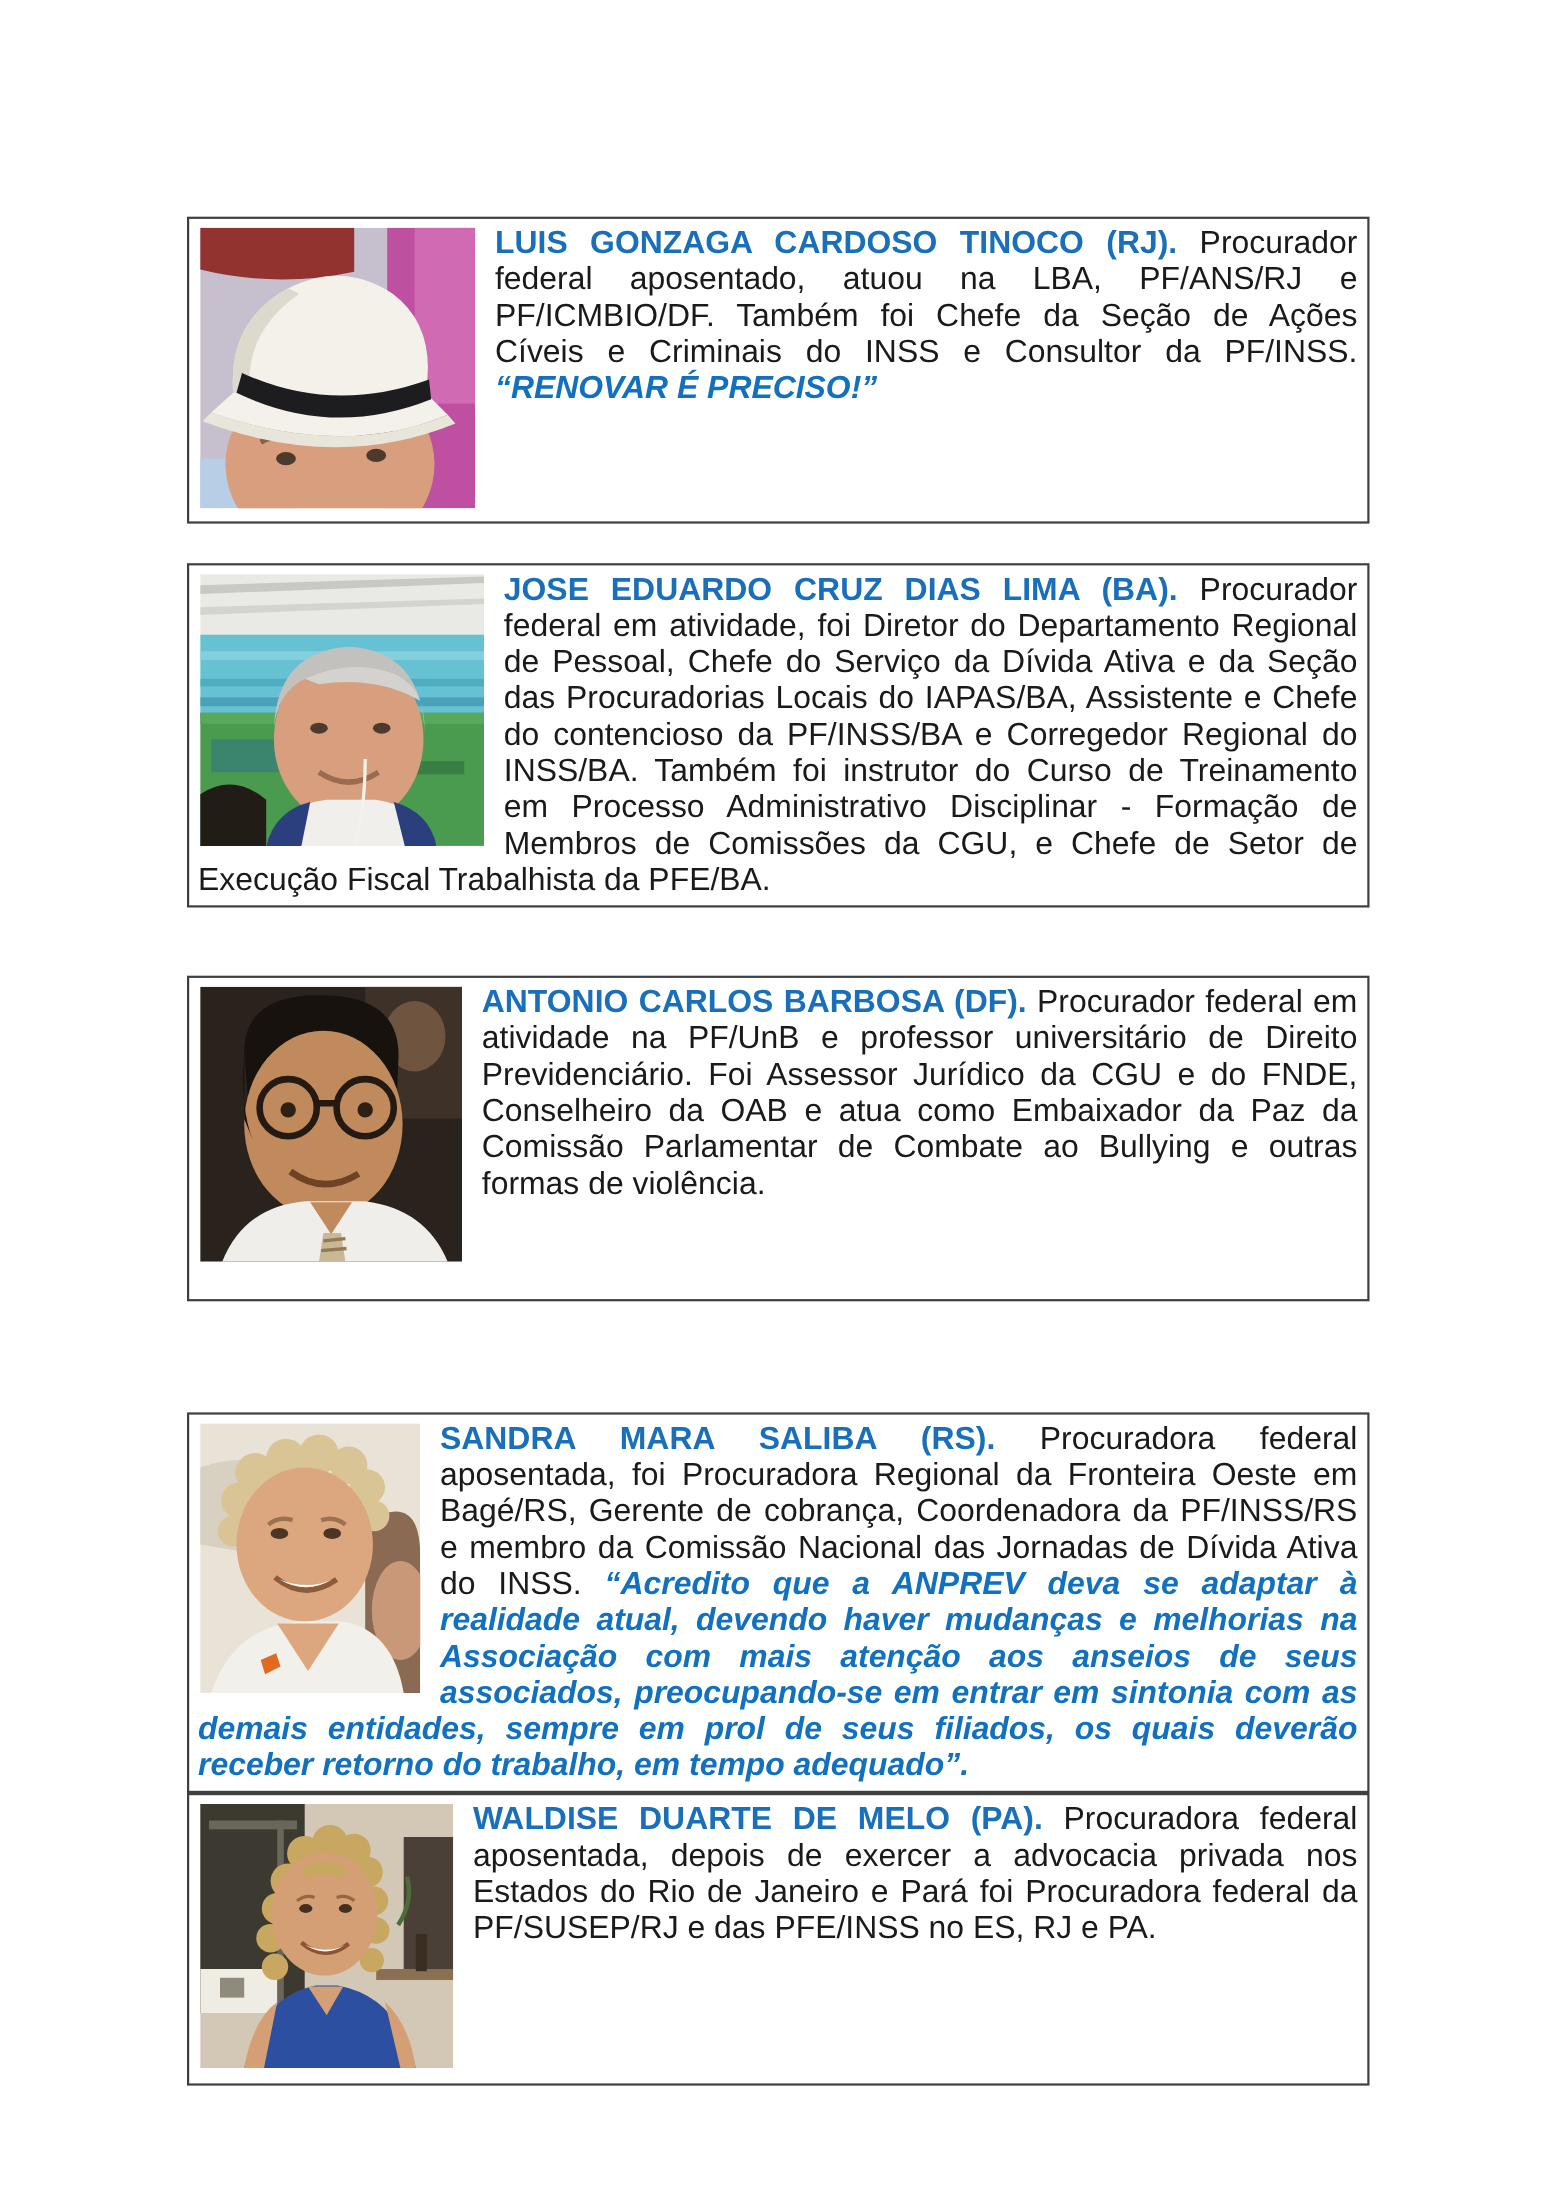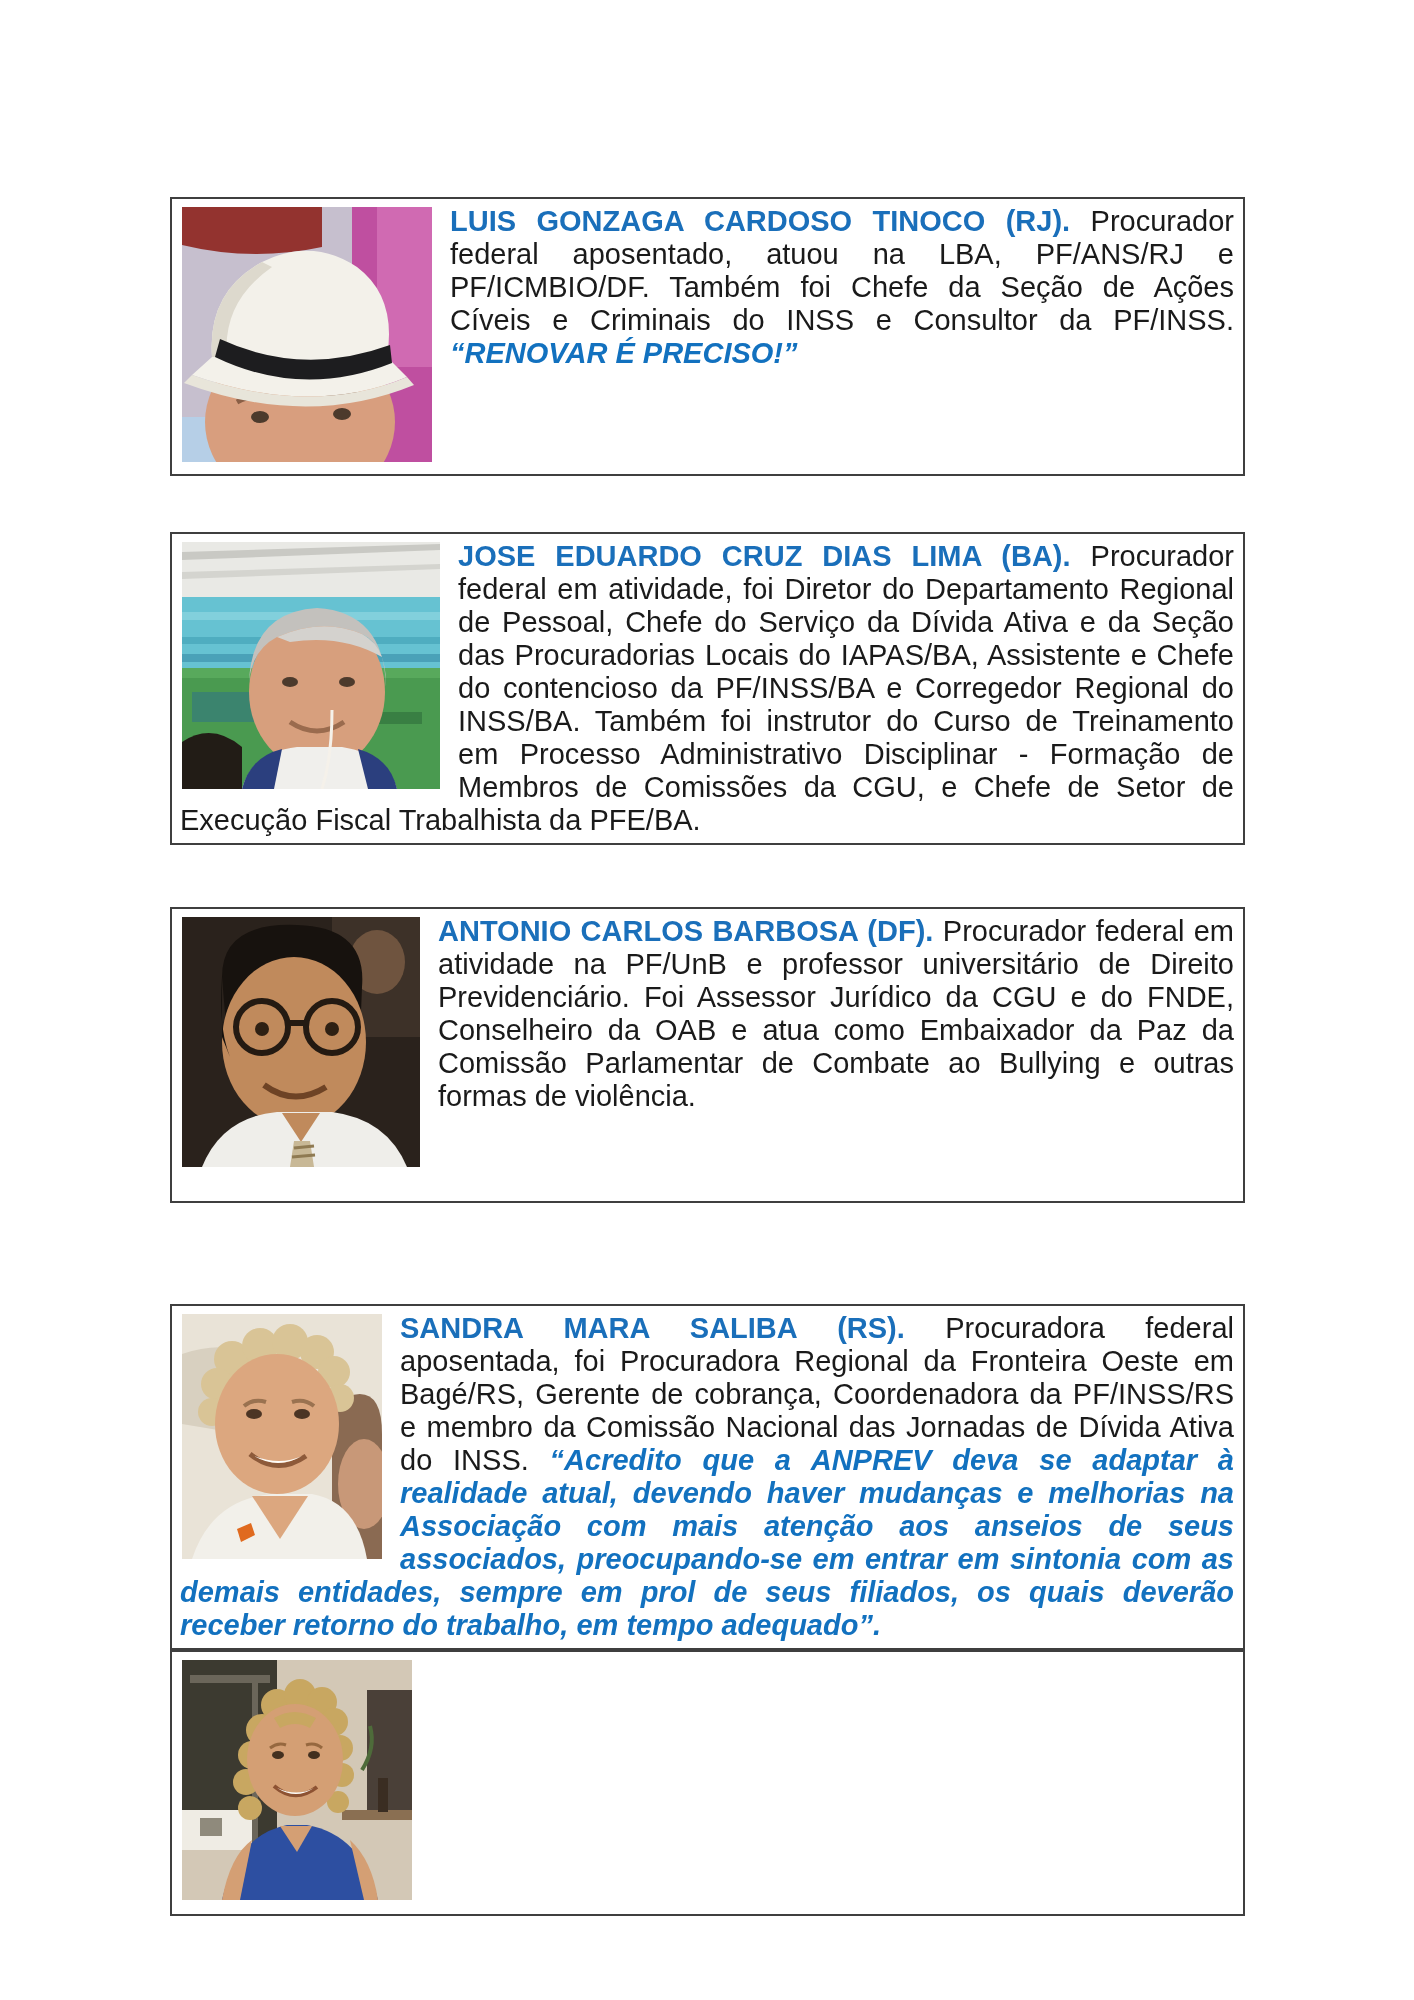--- a/index.html
+++ b/index.html
@@ -16,21 +16,21 @@
     left:170px;top:197px;
     width:1075px;
   }
   .card{
     box-sizing:border-box;
     border:2px solid #3f3f3f;
     background:#ffffff;
     padding:6px 9px 6px 8px;
   }
   .card::after{content:"";display:block;clear:both;}
-  .card-1{min-height:277px;margin-bottom:56px;}
+  .card-1{min-height:277px;margin-bottom:36px;}
   .card-2{min-height:263px;margin-bottom:62px;margin-top:24px;}
   .card-3{min-height:296px;margin-bottom:101px;}
   .card-4{min-height:298px;}
   .card-5{min-height:266px;}
   .photo{
     float:left;
     margin:2px 18px 6px 2px;
     padding:0;border:0;
     line-height:0;
   }
@@ -214,16 +214,20 @@
           <path d="M88 88 q8 -6 16 -3" stroke="#96683f" stroke-width="3" fill="none"></path>
           <path d="M124 85 q9 -3 16 3" stroke="#96683f" stroke-width="3" fill="none"></path>
           <path d="M92 126 q21 18 43 1" stroke="#8d5232" stroke-width="4" fill="none"></path>
           <path d="M95 128 q19 12 37 0 q-17 9 -37 0 Z" fill="#fdfcf8"></path>
           <path d="M40 240 Q55 175 105 165 L125 165 Q180 175 196 240 Z" fill="#2d4fa1"></path>
           <path d="M98 166 L115 192 L130 166 Z" fill="#d49f74"></path>
           <path d="M40 240 Q48 196 70 180 L58 240 Z" fill="#d49f74"></path>
           <path d="M196 240 Q190 200 168 180 L182 240 Z" fill="#d49f74"></path>
         </svg>
       </figure>
+      <p>
+        <span class="name">WALDISE DUARTE DE MELO (PA).</span>
+        <span class="bio">Procuradora federal aposentada, depois de exercer a advocacia privada nos Estados do Rio de Janeiro e Pará foi Procuradora federal da PF/SUSEP/RJ e das PFE/INSS no ES, RJ e PA.</span>
+      </p>
     </section>
 
   </div>
 </div>
 
 </body></html>

